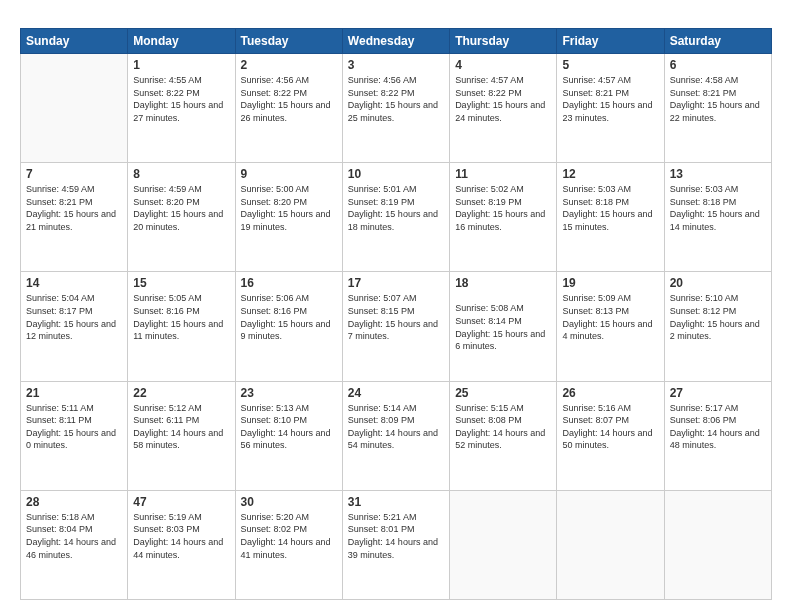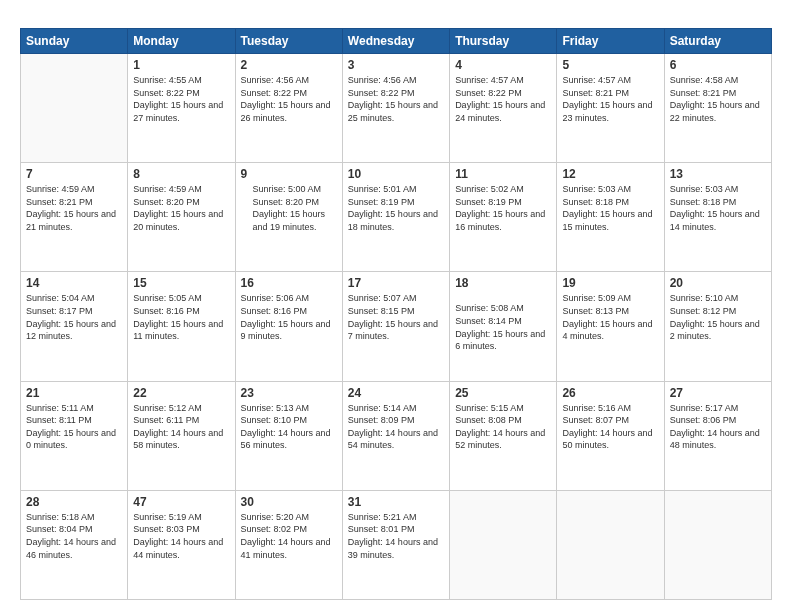--- a/index.html
+++ b/index.html
@@ -170,21 +170,21 @@
 Daylight: 15 hours and 21 minutes.</div>
           </td>
           <td>
             <span class="day-number">8</span>
             <div class="day-info" style="white-space: pre-line;">Sunrise: 4:59 AM
 Sunset: 8:20 PM
 Daylight: 15 hours and 20 minutes.</div>
           </td>
           <td>
             <span class="day-number">9</span>
-            <div class="day-info" style="white-space: pre-line; margin-left: 12px;">Sunrise: 5:00 AM
+            <div class="day-info" style="white-space: pre-line;">Sunrise: 5:00 AM
 Sunset: 8:20 PM
 Daylight: 15 hours and 19 minutes.</div>
           </td>
           <td>
             <span class="day-number">10</span>
             <div class="day-info" style="white-space: pre-line;">Sunrise: 5:01 AM
 Sunset: 8:19 PM
 Daylight: 15 hours and 18 minutes.</div>
           </td>
           <td>

